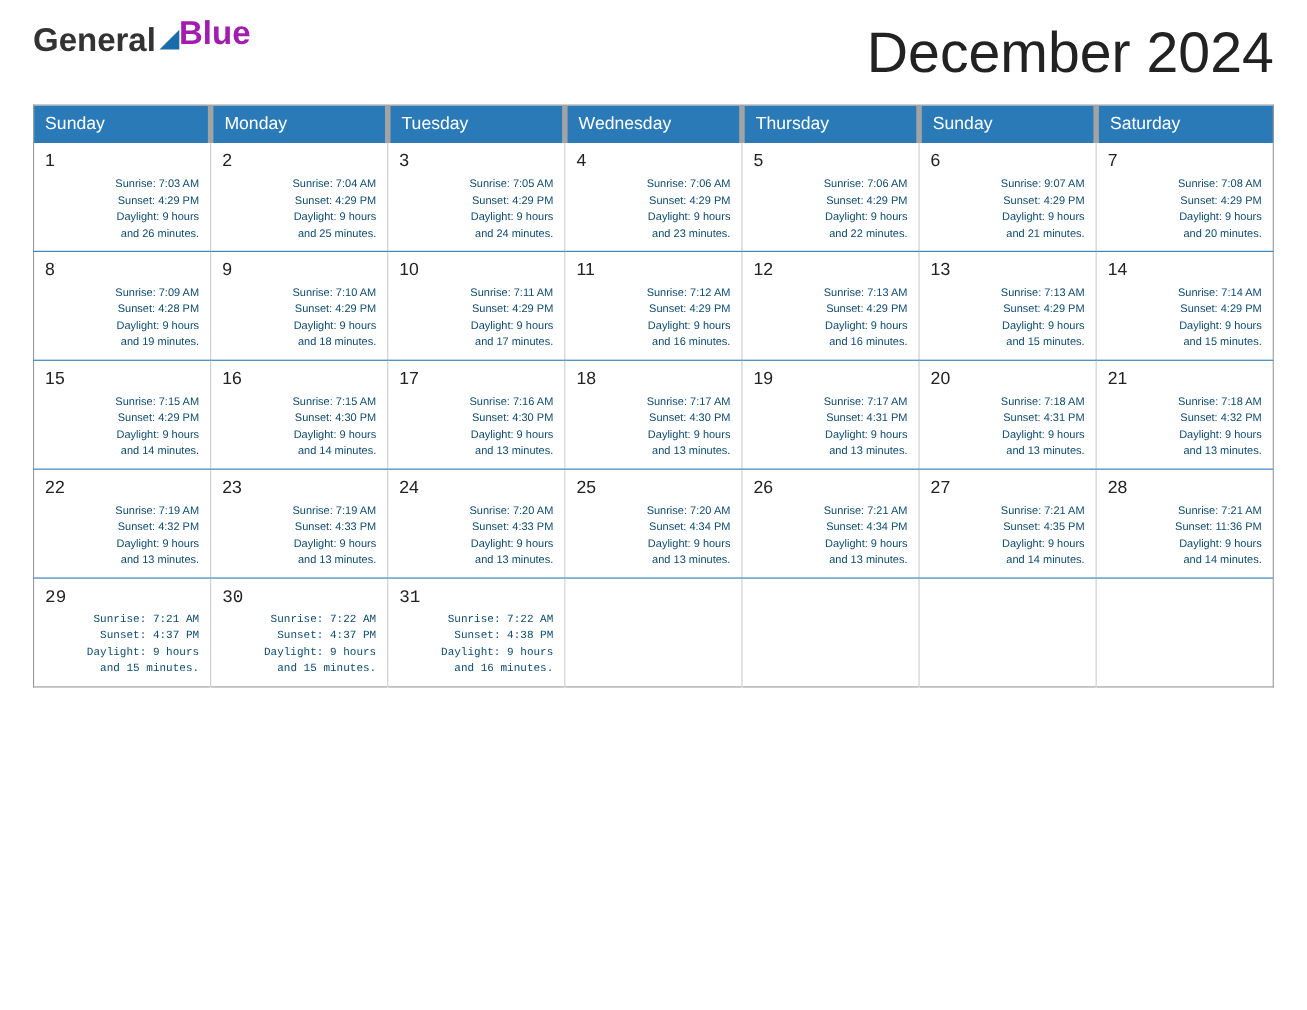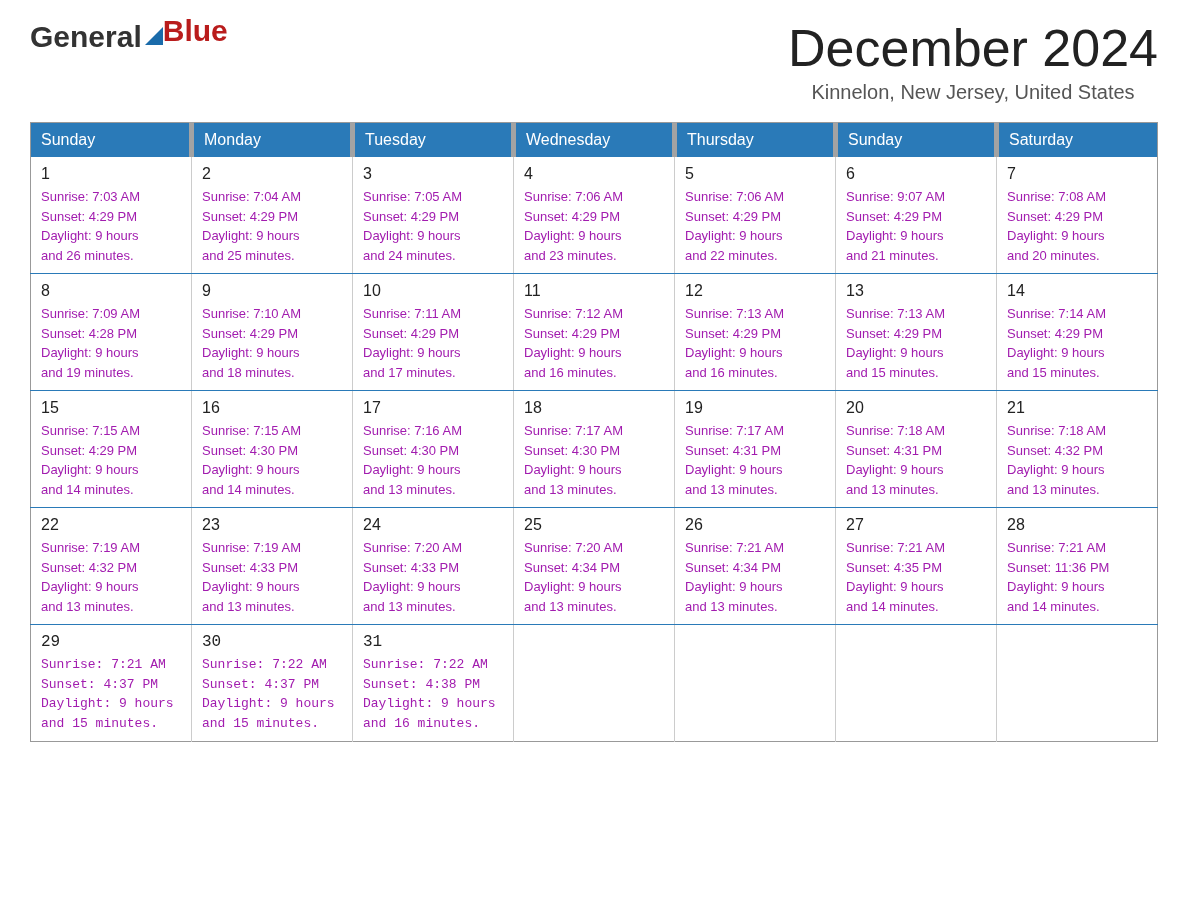--- a/index.html
+++ b/index.html
@@ -65,23 +65,24 @@
       font-family: Liberation Mono, monospace;
     }
     .day-number {
       font-size: 16px;
       font-weight: normal;
       display: block;
       margin-bottom: 4px;
       color: #222;
     }
     .day-info {
-      font-size: 13px;
+      font-size: 10px;
       line-height: 1.5;
-      color: #a21caf;
+      color: #0c4a6e;
+      text-align: right;
     }
     .empty-cell {
       background: #fff;
     }
     
     .logo-wrapper {
       display: flex;
       flex-direction: row;
     }
     .logo-line1 {
@@ -100,40 +101,39 @@
       height: 0;
       border-style: solid;
       border-width: 0 0 18px 18px;
       border-color: transparent transparent #1a6baa transparent;
       margin-left: 3px;
       margin-bottom: 2px;
     }
     .blue-word {
       font-size: 30px;
       font-weight: bold;
-      color: #b91c1c;
+      color: #a21caf;
       margin-left: -2px;
     }
   </style>
 </head>
 <body>
 
 <div class="header-area">
   <div class="logo-wrapper">
     <div class="logo-line1">
       <span class="general-text">General</span>
       <span class="blue-arrow"></span>
     </div>
     <div style="margin-top:-6px; margin-left:2px;">
       <span class="blue-word">Blue</span>
     </div>
   </div>
   <div class="title-area">
     <div class="month-title">December 2024</div>
-    <div class="location-subtitle">Kinnelon, New Jersey, United States</div>
   </div>
 </div>
 
 <table class="calendar-table">
   <thead>
     <tr>
     <th>Sunday</th>
         <th>Monday</th>
         <th>Tuesday</th>
         <th>Wednesday</th>

